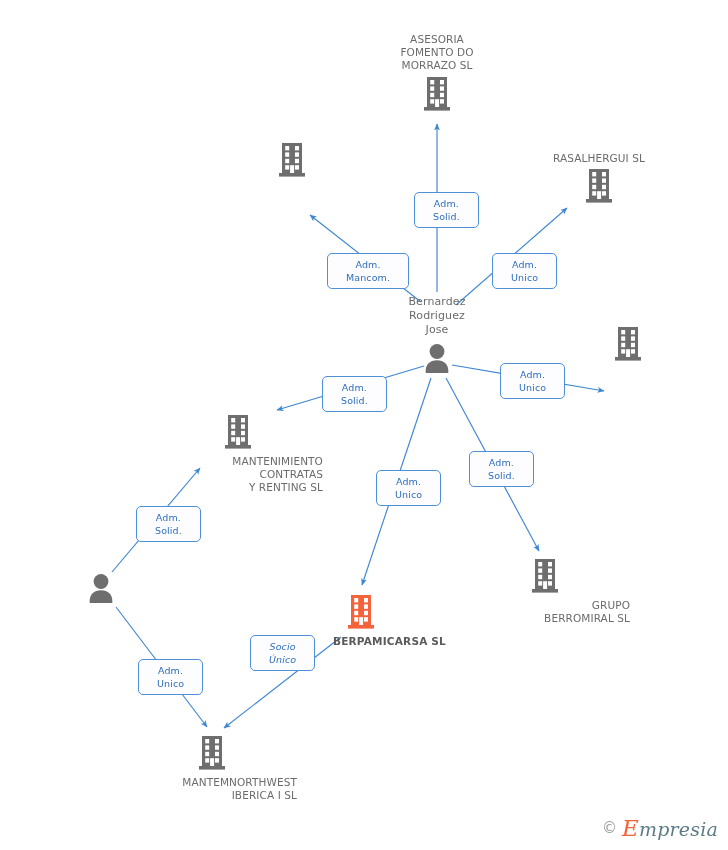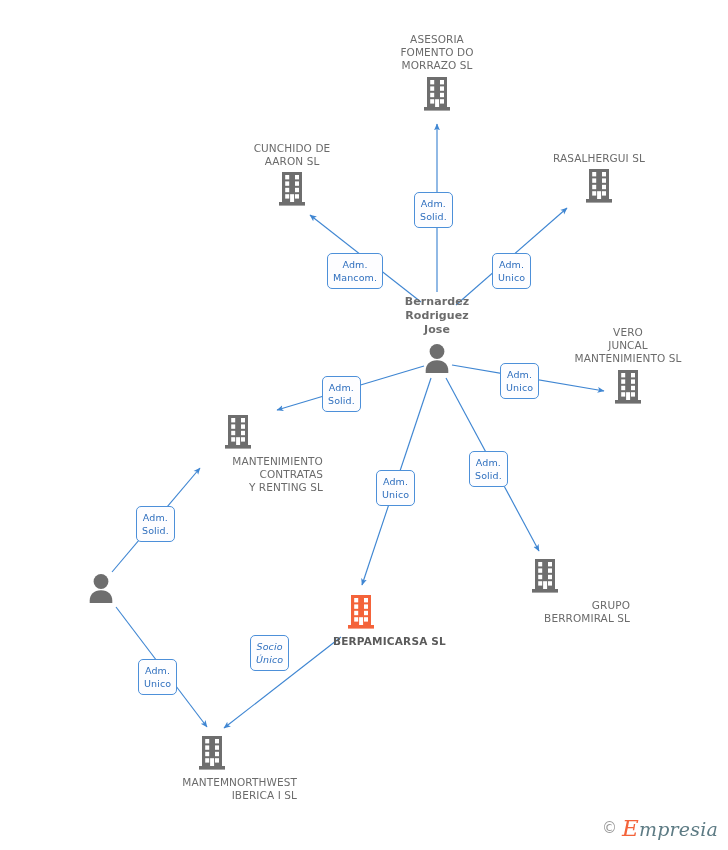--- a/index.html
+++ b/index.html
@@ -35,21 +35,21 @@
     font-size:10.5px;
     color:#6b6b6b;
     letter-spacing:.1px;
     white-space:pre-line;
   }
   .node.focus .node-label{
     color:#5a5a5a;
     font-weight:bold;
     letter-spacing:.2px;
   }
-  .node.person .node-label{ font-size:11px;font-weight:bold; }
+  .node.person .node-label{ font-size:11px; }
 
   .icon-wrap{
     display:block;
     height:38px;
   }
   .icon-wrap svg{ display:block; margin:0 auto; }
 
   
   .node.label-above .node-label{ margin-bottom:3px; }
   .node.label-below .node-label{ margin-top:3px;text-align:right; }
@@ -58,21 +58,21 @@
   .badge{
     position:absolute;
     box-sizing:border-box;
     background:#fdfdff;
     border:1px solid #4d90d9;
     border-radius:5px;
     color:#2f6fbe;
     font-size:9.5px;
     line-height:13px;
     text-align:center;
-    padding:4px 5px 4px;
+    padding:4px 18px 4px;
     white-space:pre-line;
     letter-spacing:.1px;
     box-shadow:0 0 0 0 rgba(0,0,0,0);
   }
 
   
   #watermark{
     position:absolute;
     right:10px;
     bottom:10px;
@@ -138,22 +138,20 @@
             <rect x="8.2" y="16.8" width="4.0" height="4.4" fill="#ffffff"></rect>
             <rect x="18" y="16.8" width="4.0" height="4.4" fill="#ffffff"></rect>
             <rect x="8.2" y="23.2" width="4.0" height="4.4" fill="#ffffff"></rect>
             <rect x="18" y="23.2" width="4.0" height="4.4" fill="#ffffff"></rect>
             <rect x="13.1" y="23.2" width="4.0" height="7.8" fill="#ffffff"></rect>
             <rect x="2" y="31" width="26" height="3.6"></rect>
           </svg>
         </span>
       </div>
       <div class="node company label-above" style="left: 292px; top: 142px;">
-        <span class="node-label">CUNCHIDO DE
-AARON SL</span>
         <span class="icon-wrap">
           <svg width="30" height="36" viewBox="0 0 30 36" fill="#6e6e6e">
             <rect x="5" y="1" width="20" height="30"></rect>
             <rect x="8.2" y="4" width="4.0" height="4.4" fill="#ffffff"></rect>
             <rect x="18" y="4" width="4.0" height="4.4" fill="#ffffff"></rect>
             <rect x="8.2" y="10.4" width="4.0" height="4.4" fill="#ffffff"></rect>
             <rect x="18" y="10.4" width="4.0" height="4.4" fill="#ffffff"></rect>
             <rect x="8.2" y="16.8" width="4.0" height="4.4" fill="#ffffff"></rect>
             <rect x="18" y="16.8" width="4.0" height="4.4" fill="#ffffff"></rect>
             <rect x="8.2" y="23.2" width="4.0" height="4.4" fill="#ffffff"></rect>
@@ -186,23 +184,20 @@
 Rodriguez
 Jose</span>
         <span class="icon-wrap">
           <svg width="30" height="36" viewBox="0 0 30 36" fill="#6e6e6e">
             <circle cx="15" cy="11.5" r="7.4"></circle>
             <path d="M15 20.2c-7.2 0-11.3 4.6-11.3 10.4V33h22.6v-2.4C26.3 24.8 22.2 20.2 15 20.2z"></path>
           </svg>
         </span>
       </div>
       <div class="node company label-above" style="left: 628px; top: 326px;">
-        <span class="node-label">VERO
-JUNCAL
-MANTENIMIENTO SL</span>
         <span class="icon-wrap">
           <svg width="30" height="36" viewBox="0 0 30 36" fill="#6e6e6e">
             <rect x="5" y="1" width="20" height="30"></rect>
             <rect x="8.2" y="4" width="4.0" height="4.4" fill="#ffffff"></rect>
             <rect x="18" y="4" width="4.0" height="4.4" fill="#ffffff"></rect>
             <rect x="8.2" y="10.4" width="4.0" height="4.4" fill="#ffffff"></rect>
             <rect x="18" y="10.4" width="4.0" height="4.4" fill="#ffffff"></rect>
             <rect x="8.2" y="16.8" width="4.0" height="4.4" fill="#ffffff"></rect>
             <rect x="18" y="16.8" width="4.0" height="4.4" fill="#ffffff"></rect>
             <rect x="8.2" y="23.2" width="4.0" height="4.4" fill="#ffffff"></rect>

